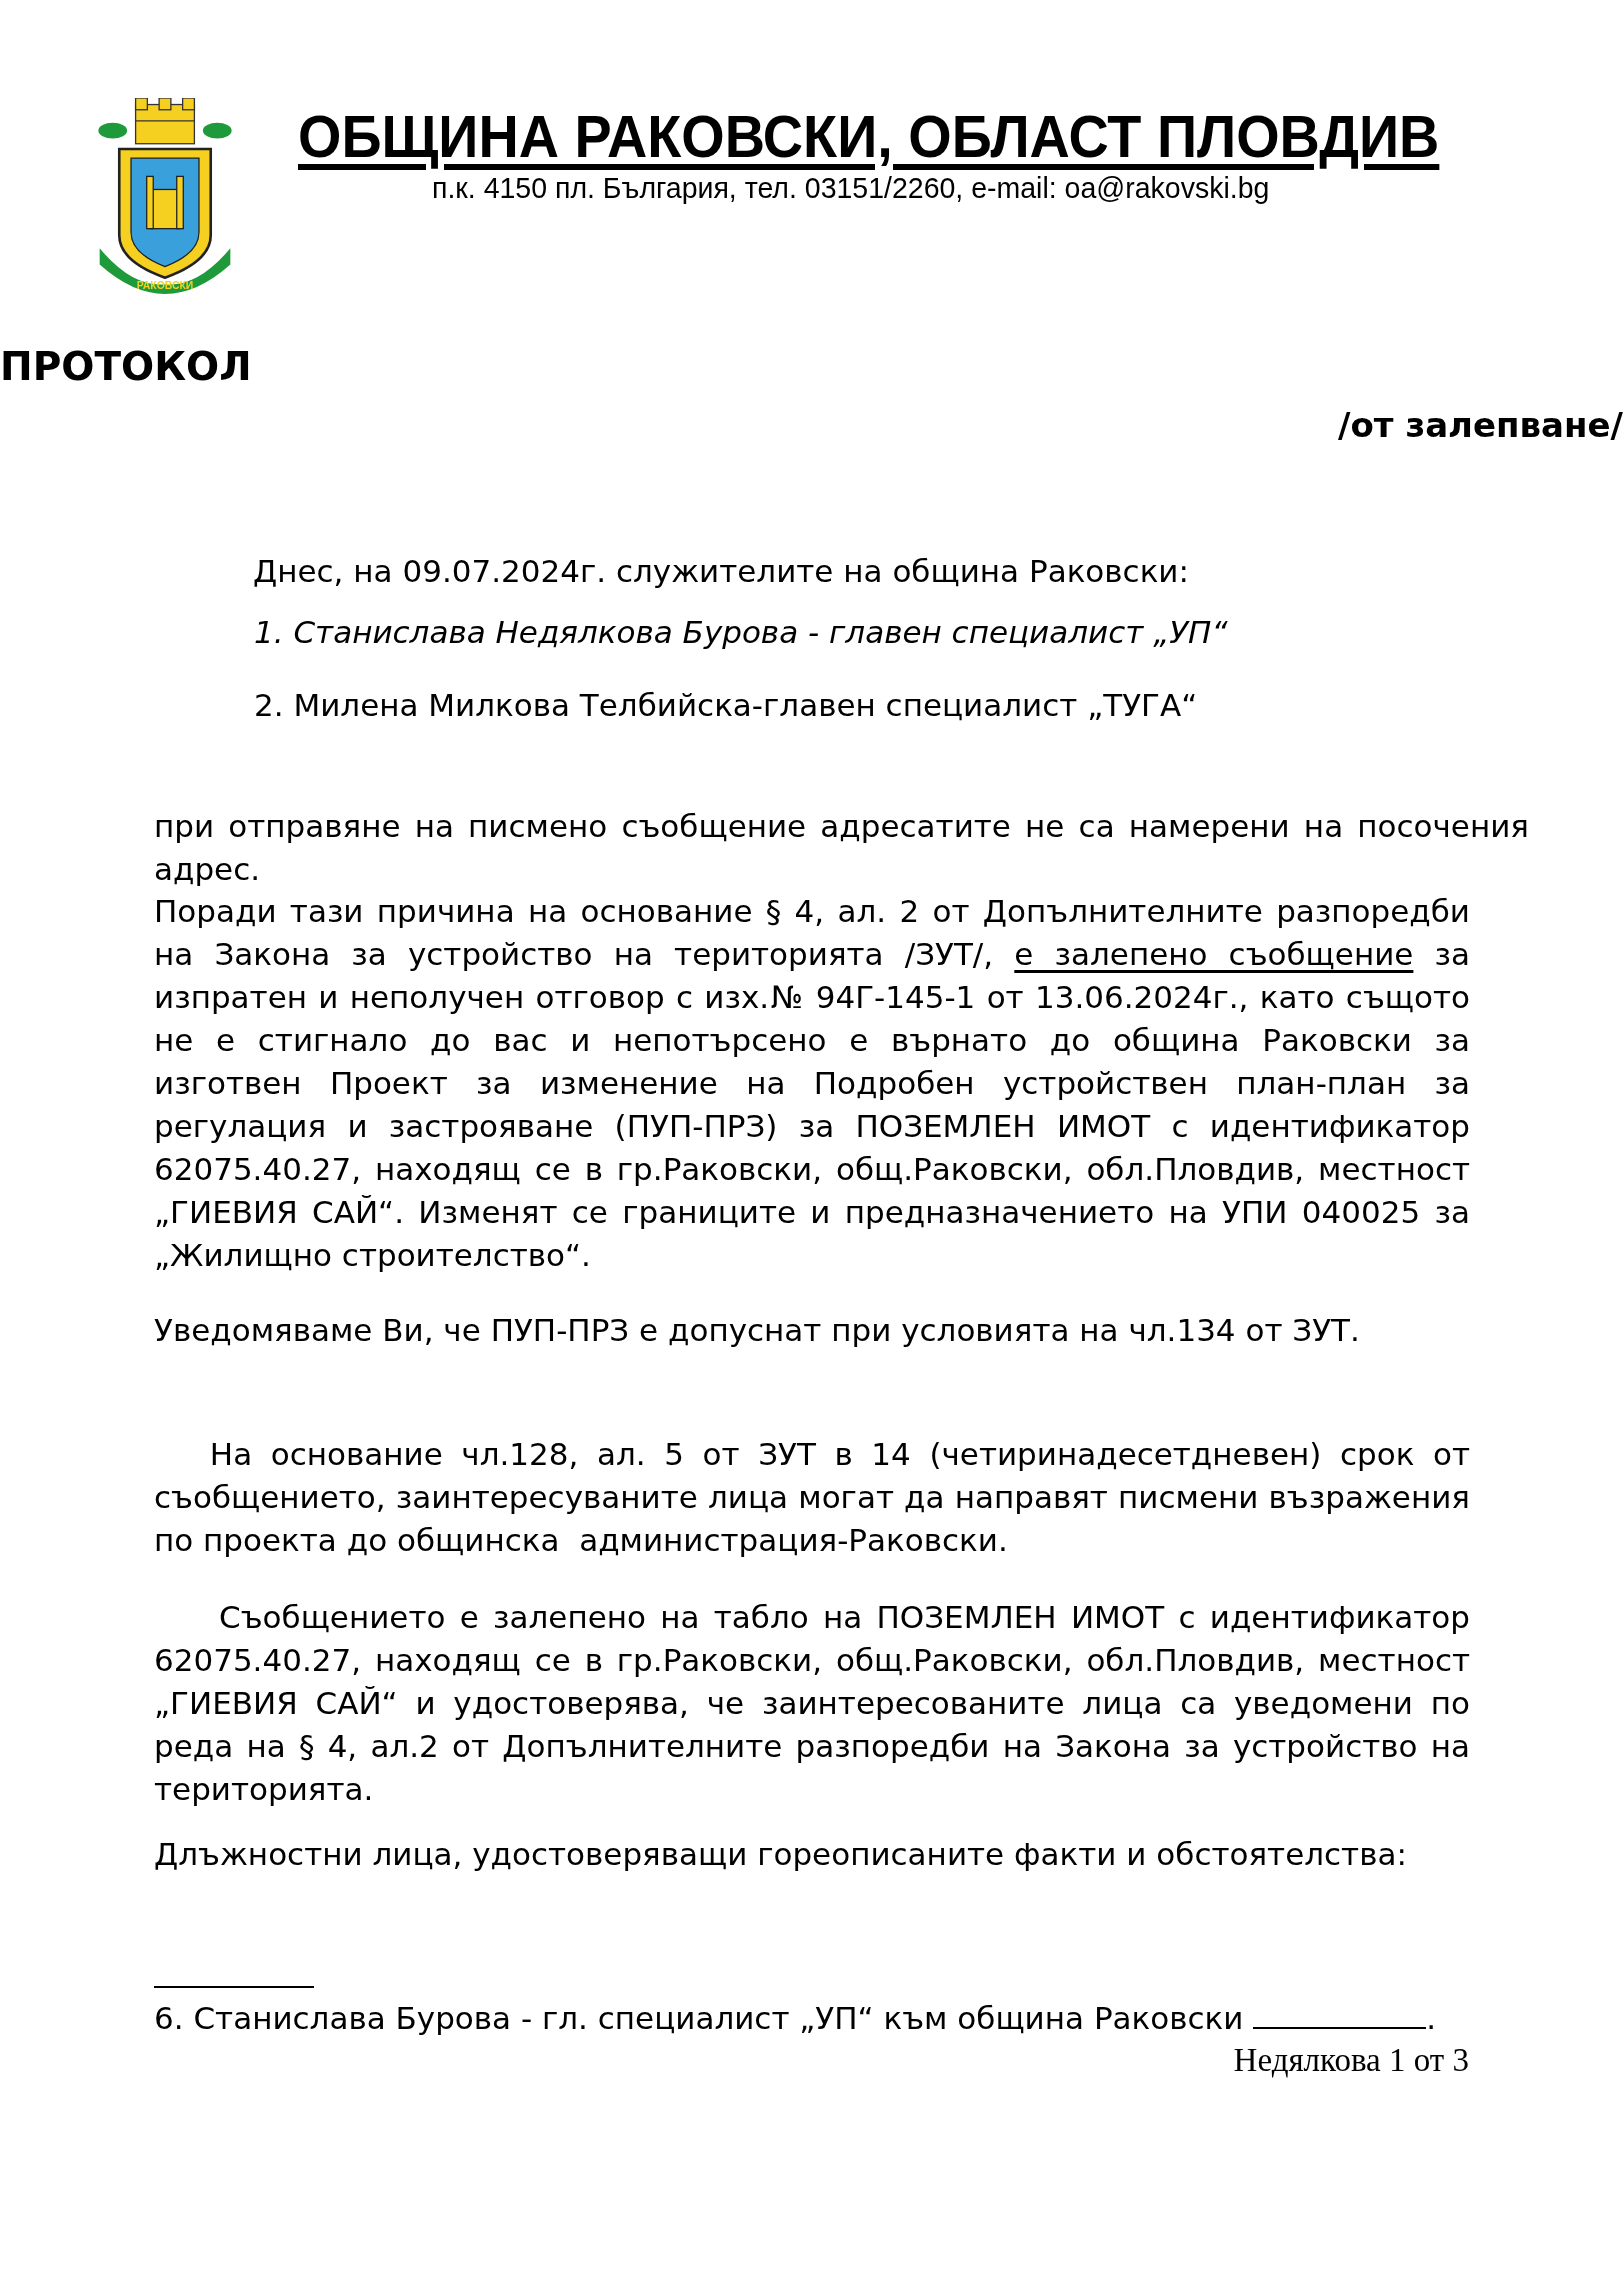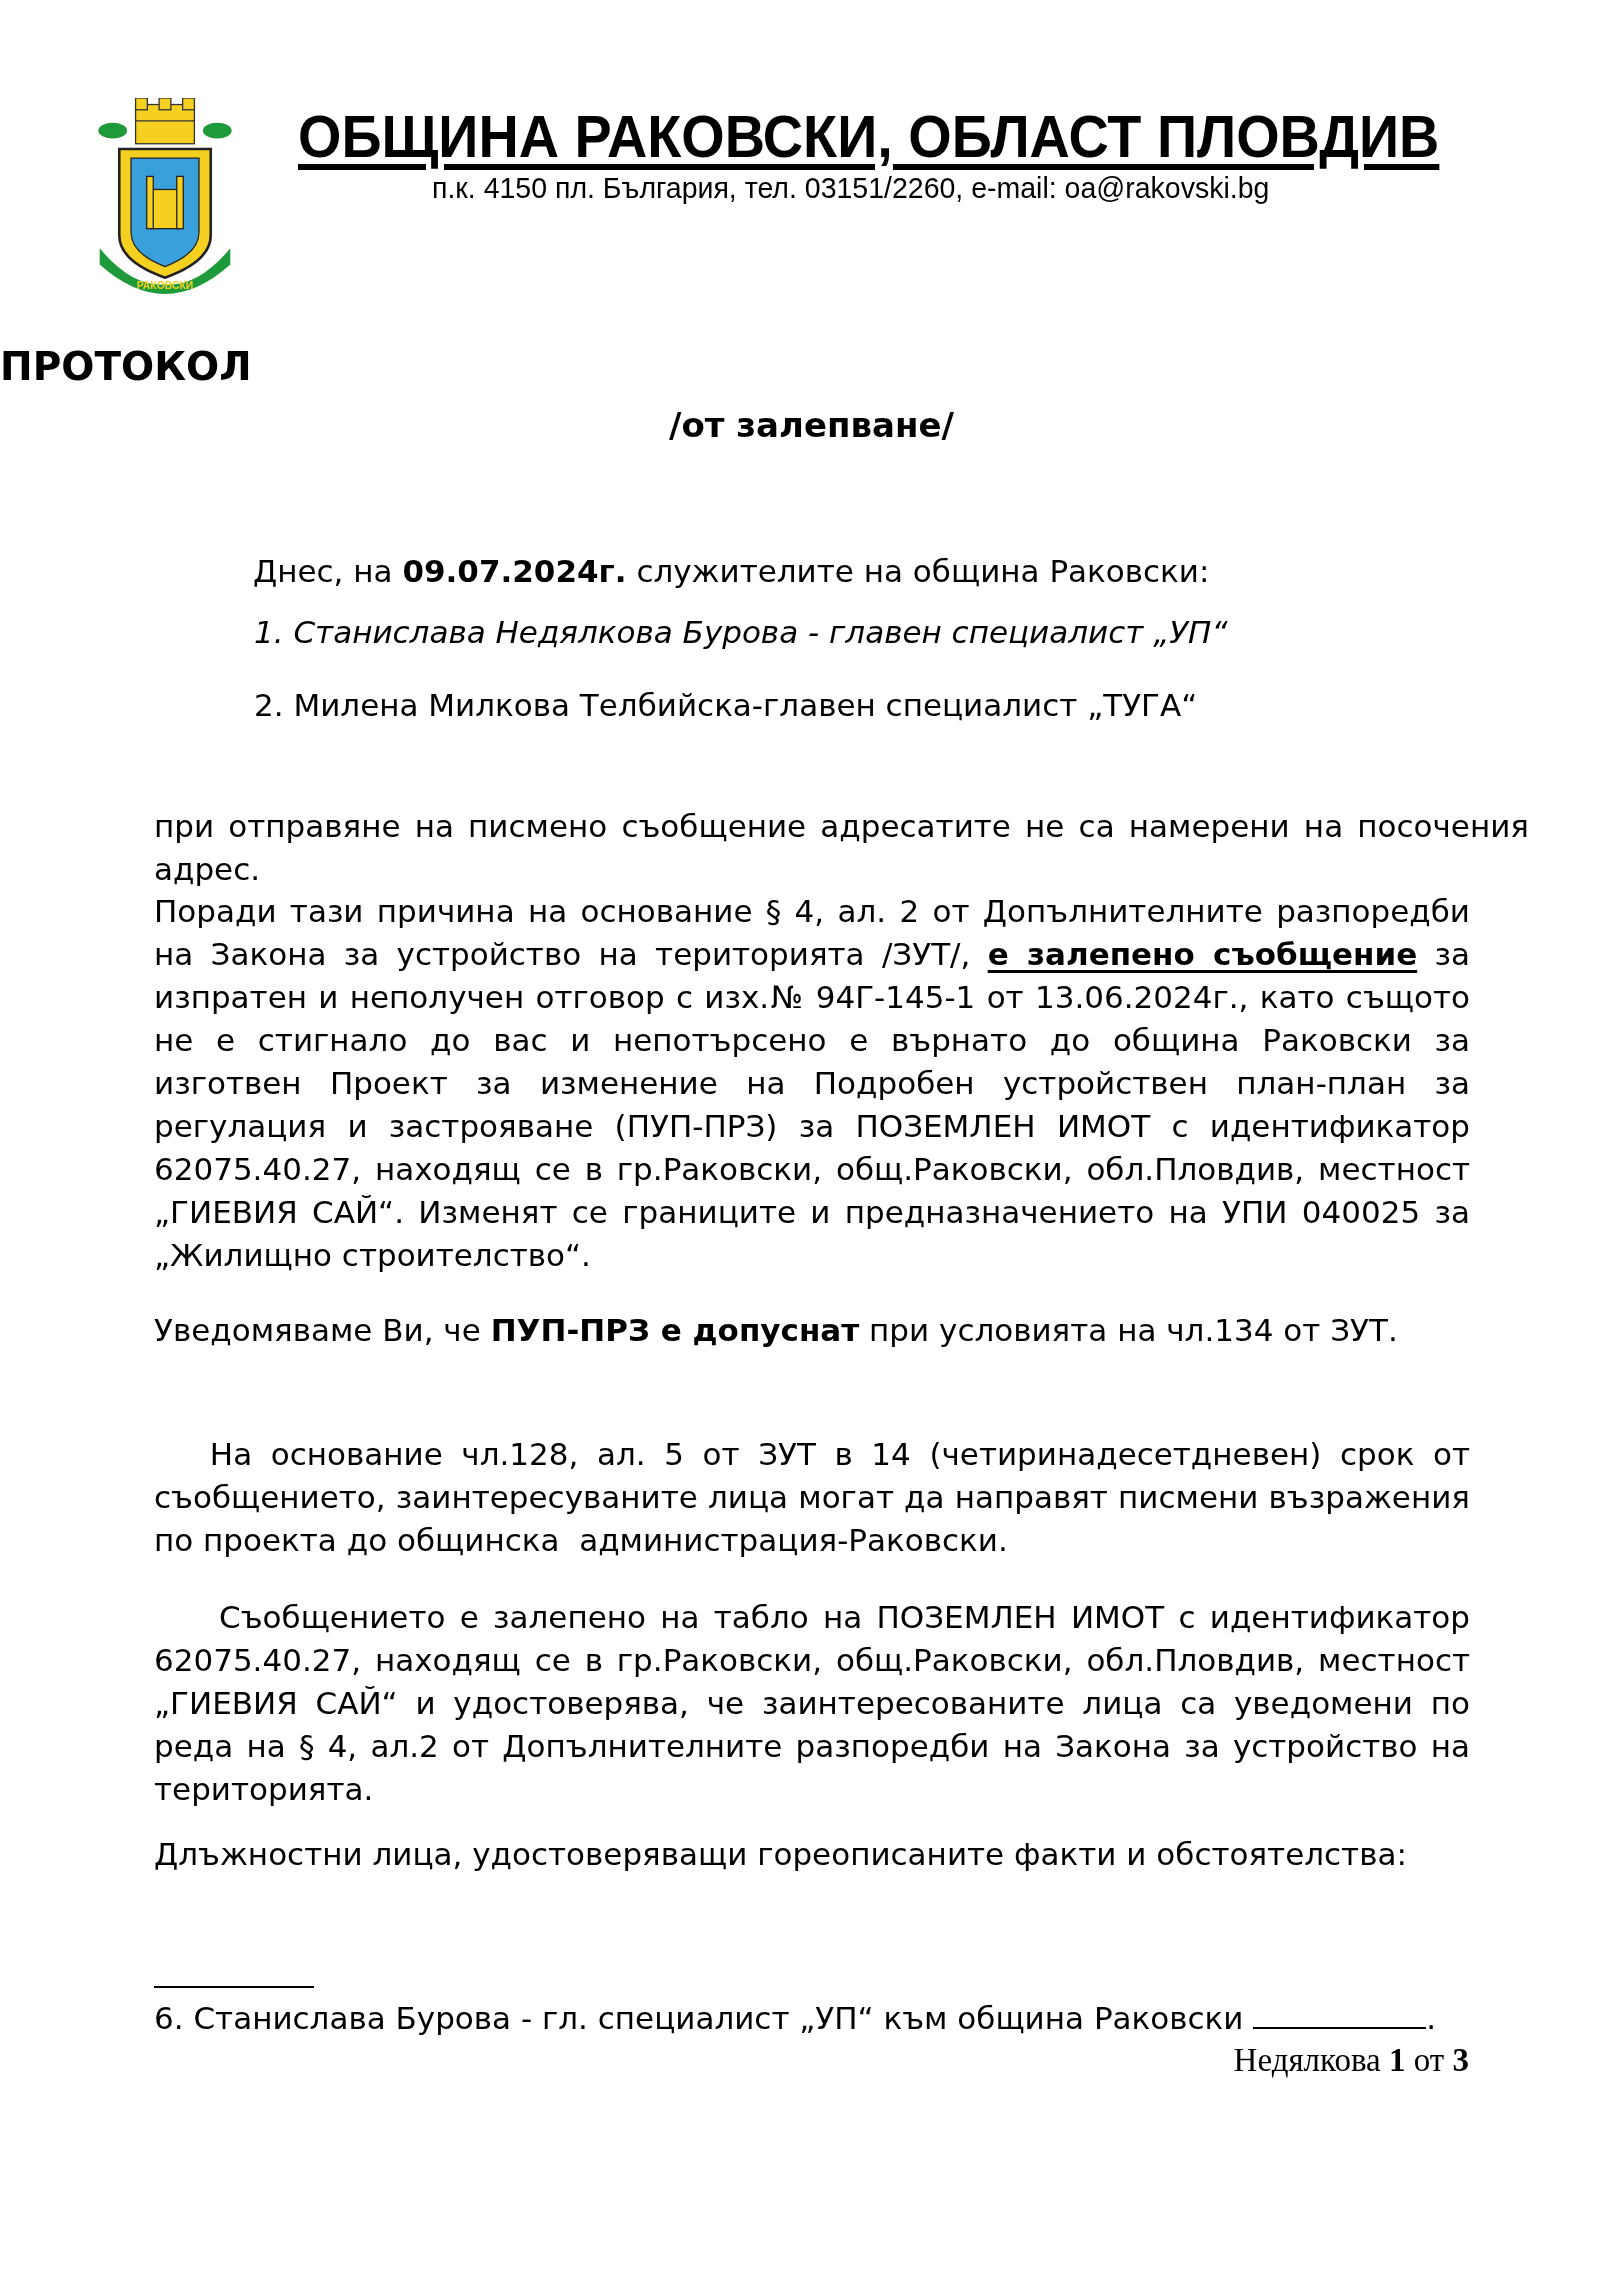--- a/index.html
+++ b/index.html
@@ -2,25 +2,25 @@
 <html style="font-size:10.5px"><head>
 <meta charset="utf-8">
 <style>
   html,body{margin:0;padding:0;background:#fff;}
   body{width:1623px;height:2295px;position:relative;overflow:hidden;color:#000;font-family:"DejaVu Sans",sans-serif;}
   .abs{position:absolute;}
   .logo{left:92px;left:93px;top:98px;width:144px;height:196px;}
   .hdr-title{left:298px;top:101px;width:1244px;font-family:"Liberation Sans",sans-serif;font-weight:bold;font-size:60px;line-height:72px;text-decoration:underline;text-decoration-thickness:5.9px;text-underline-offset:6.5px;letter-spacing:0px;transform:scaleX(0.93);transform-origin:left;white-space:nowrap;}
   .hdr-sub{left:432px;top:171px;font-family:"Liberation Sans",sans-serif;font-size:30px;white-space:nowrap;transform:scaleX(0.95);transform-origin:left;}
   .doc-title{left:0;width:1623px;top:344px;text-align:left;font-size:39px;font-weight:bold;}
-  .doc-sub{left:0;width:1623px;top:405px;text-align:center;font-size:34px;font-weight:bold;}
+  .doc-sub{left:0;width:1623px;top:405px;text-align:right;font-size:34px;font-weight:bold;}
   .para{left:154px;width:1375px;font-size:31px;line-height:43px;}
   .just{text-align:justify;}
   .line{white-space:nowrap;font-size:31px;}
-  b{font-weight:bold;}
+  b{font-weight:normal;}
   .u{text-decoration:underline;text-decoration-thickness:2.6px;text-underline-offset:5.2px;}
   .footer{right:154px;top:2042px;font-family:"Liberation Serif",serif;font-size:33px;}
   .sig{display:inline-block;border-bottom:2.6px solid #000;height:29px;vertical-align:baseline;}
 </style>
 </head>
 <body>
 
 <div class="abs logo">
   <svg width="144" height="196" viewBox="0 0 220 300">
 

